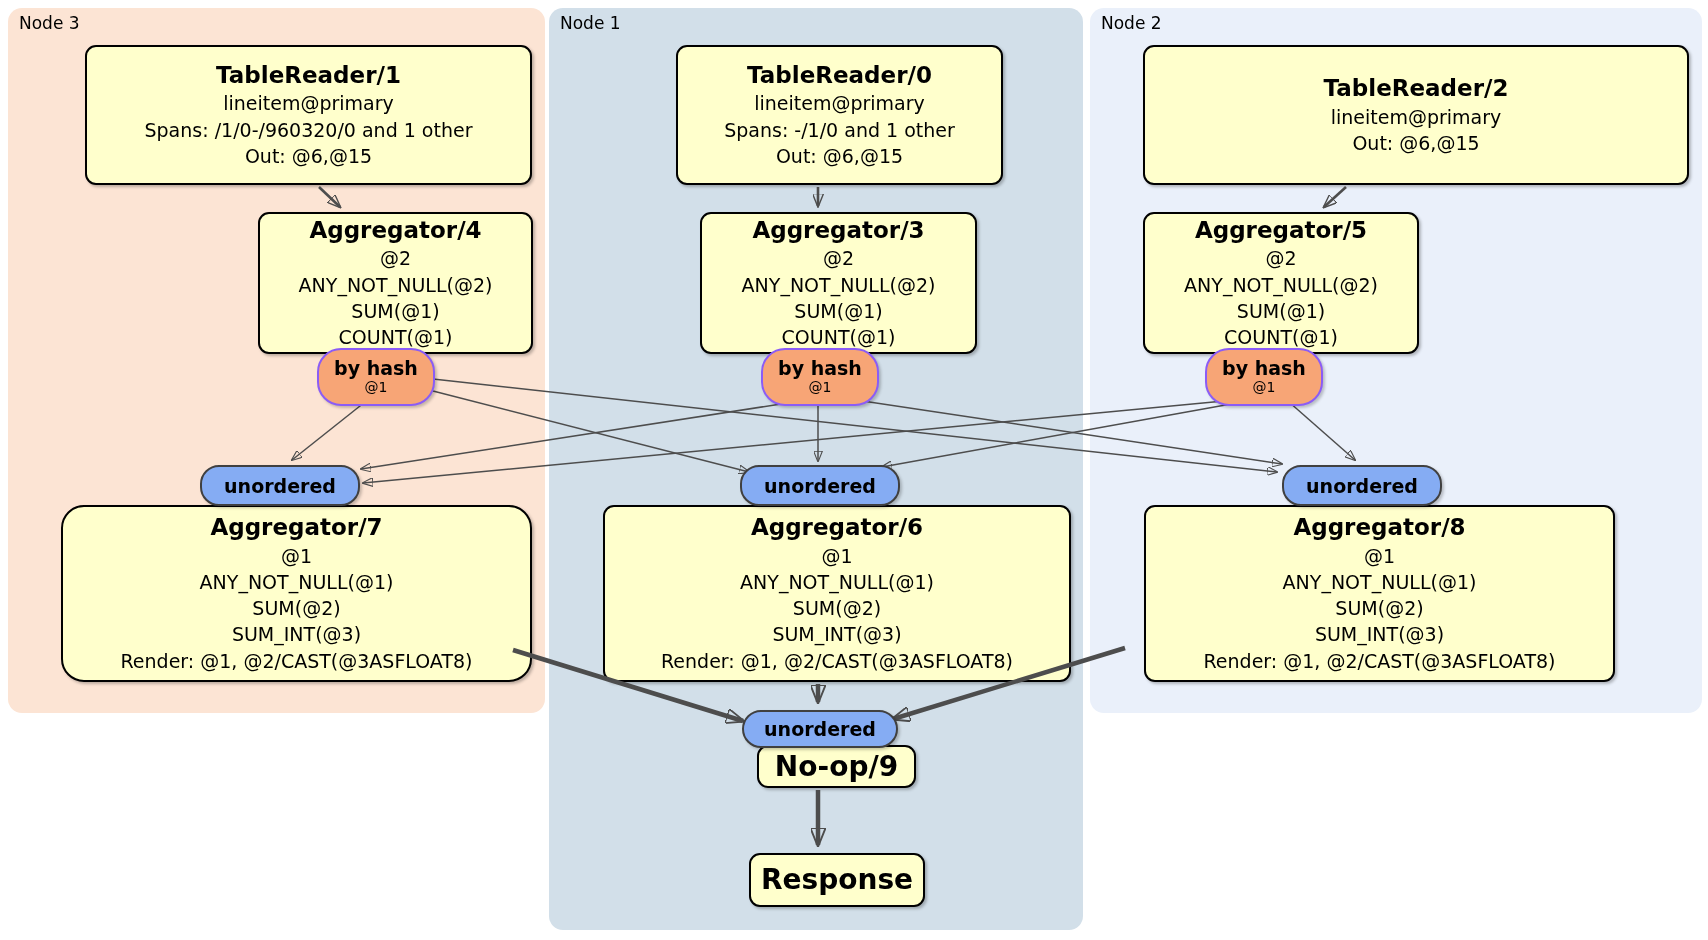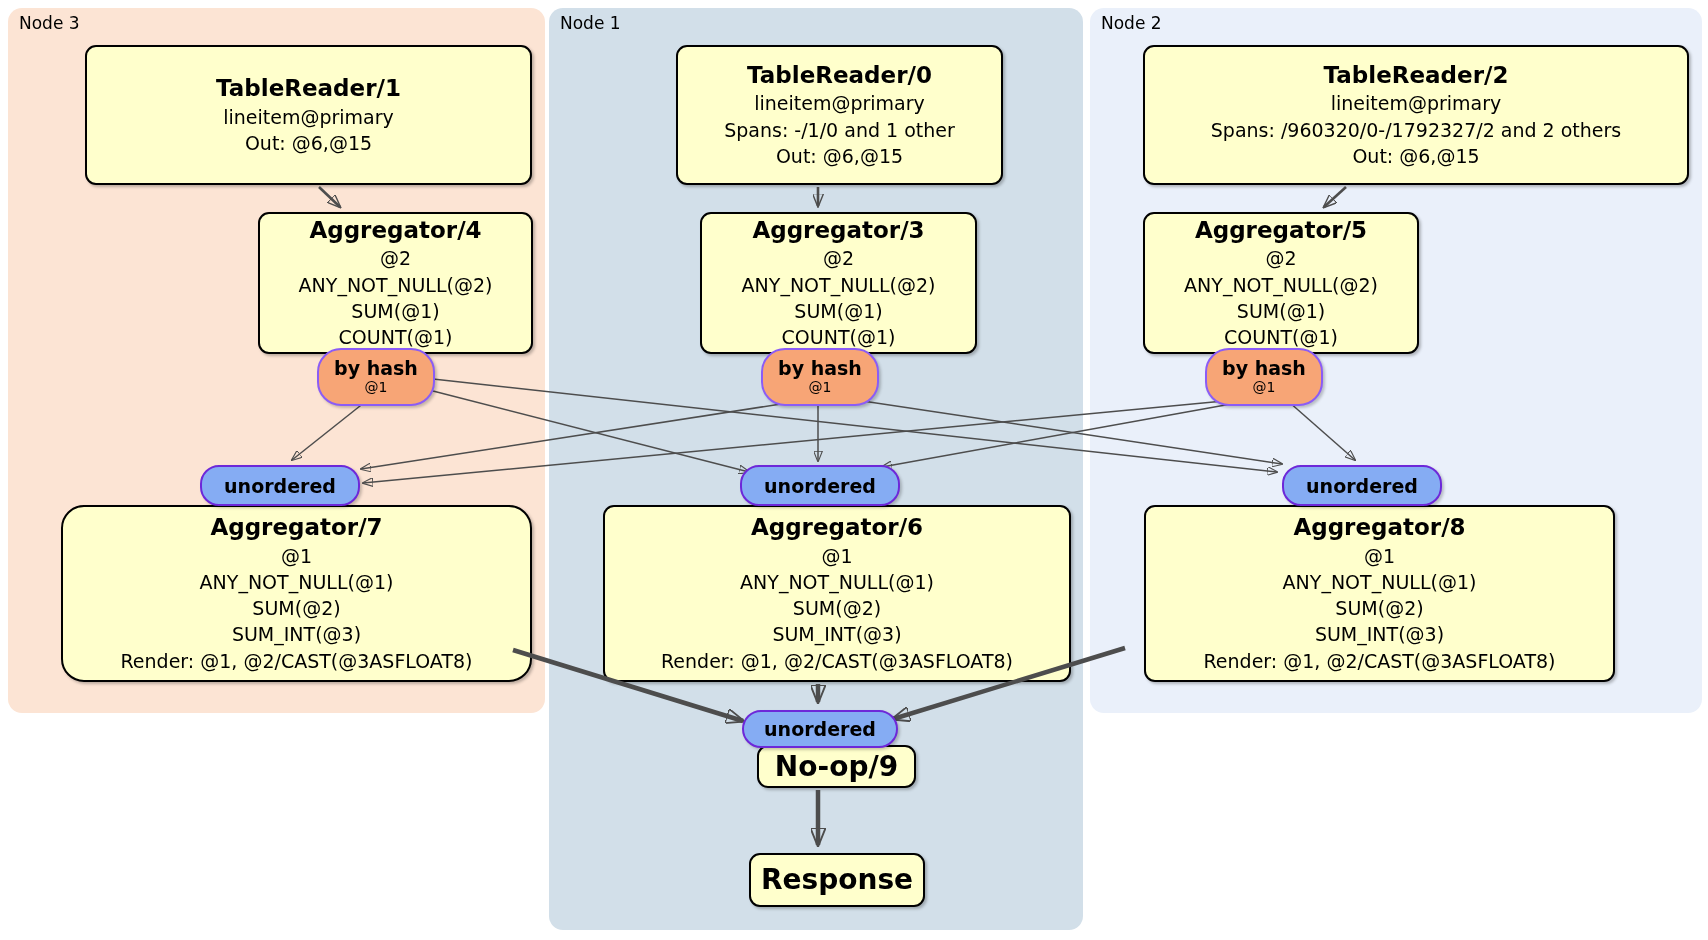--- a/index.html
+++ b/index.html
@@ -21,21 +21,21 @@
   .ptitle{font-weight:bold;font-size:23px;line-height:1.28;white-space:nowrap;}
   .pline{font-size:19px;line-height:1.38;white-space:nowrap;}
   .router{
     position:absolute;background:var(--router-fill);border:2px solid #8b5cf6;border-radius:24px;
     display:flex;flex-direction:column;align-items:center;justify-content:center;text-align:center;
     z-index:6;box-shadow:2px 2px 3px rgba(0,0,0,0.22);
   }
   .router-label{font-weight:bold;font-size:19px;line-height:1.05;}
   .router-detail{font-size:14px;line-height:1.2;}
   .stream{
-    position:absolute;background:var(--stream-fill);border:2px solid #6d28d9;border-radius:19px;
+    position:absolute;background:var(--stream-fill);border:2px solid #404040;border-radius:19px;
     display:flex;align-items:center;justify-content:center;text-align:right;
     font-weight:bold;font-size:19px;z-index:6;box-shadow:2px 2px 3px rgba(0,0,0,0.22);
   }
   svg.edges{position:absolute;left:0;top:0;z-index:5;pointer-events:none;}
   svg.edges path{fill:none;stroke:var(--edge-color);}
   .e-thin{stroke-width:1.5px;}
   .e-med{stroke-width:2.6px;}
   .e-thick{stroke-width:4.5px;}
   
   #tr1{left:66px;top:45px;width:447px;height:140px;}
@@ -101,32 +101,32 @@
 
     <path class="e-thick" d="M513,650 L743,721" marker-end="url(#ah-l)"></path>
     <path class="e-thick" d="M818,684 L818,702" marker-end="url(#ah-l)"></path>
     <path class="e-thick" d="M1125,648 L893,719" marker-end="url(#ah-l)"></path>
     <path class="e-thick" d="M818,790 L818,845" marker-end="url(#ah-l)"></path>
   </svg>
 
   <div class="pbox" id="tr1">
     <div class="ptitle">TableReader/1</div>
     <div class="pline">lineitem@primary</div>
+    <div class="pline">Spans: /1/0-/960320/0 and 1 other</div>
     <div class="pline">Out: @6,@15</div>
   </div>
   <div class="pbox" id="tr0">
     <div class="ptitle">TableReader/0</div>
     <div class="pline">lineitem@primary</div>
     <div class="pline">Spans: -/1/0 and 1 other</div>
     <div class="pline">Out: @6,@15</div>
   </div>
   <div class="pbox" id="tr2">
     <div class="ptitle">TableReader/2</div>
     <div class="pline">lineitem@primary</div>
-    <div class="pline">Spans: /960320/0-/1792327/2 and 2 others</div>
     <div class="pline">Out: @6,@15</div>
   </div>
 
   <div class="pbox" id="agg4">
     <div class="ptitle">Aggregator/4</div>
     <div class="pline">@2</div>
     <div class="pline">ANY_NOT_NULL(@2)</div>
     <div class="pline">SUM(@1)</div>
     <div class="pline">COUNT(@1)</div>
   </div>

